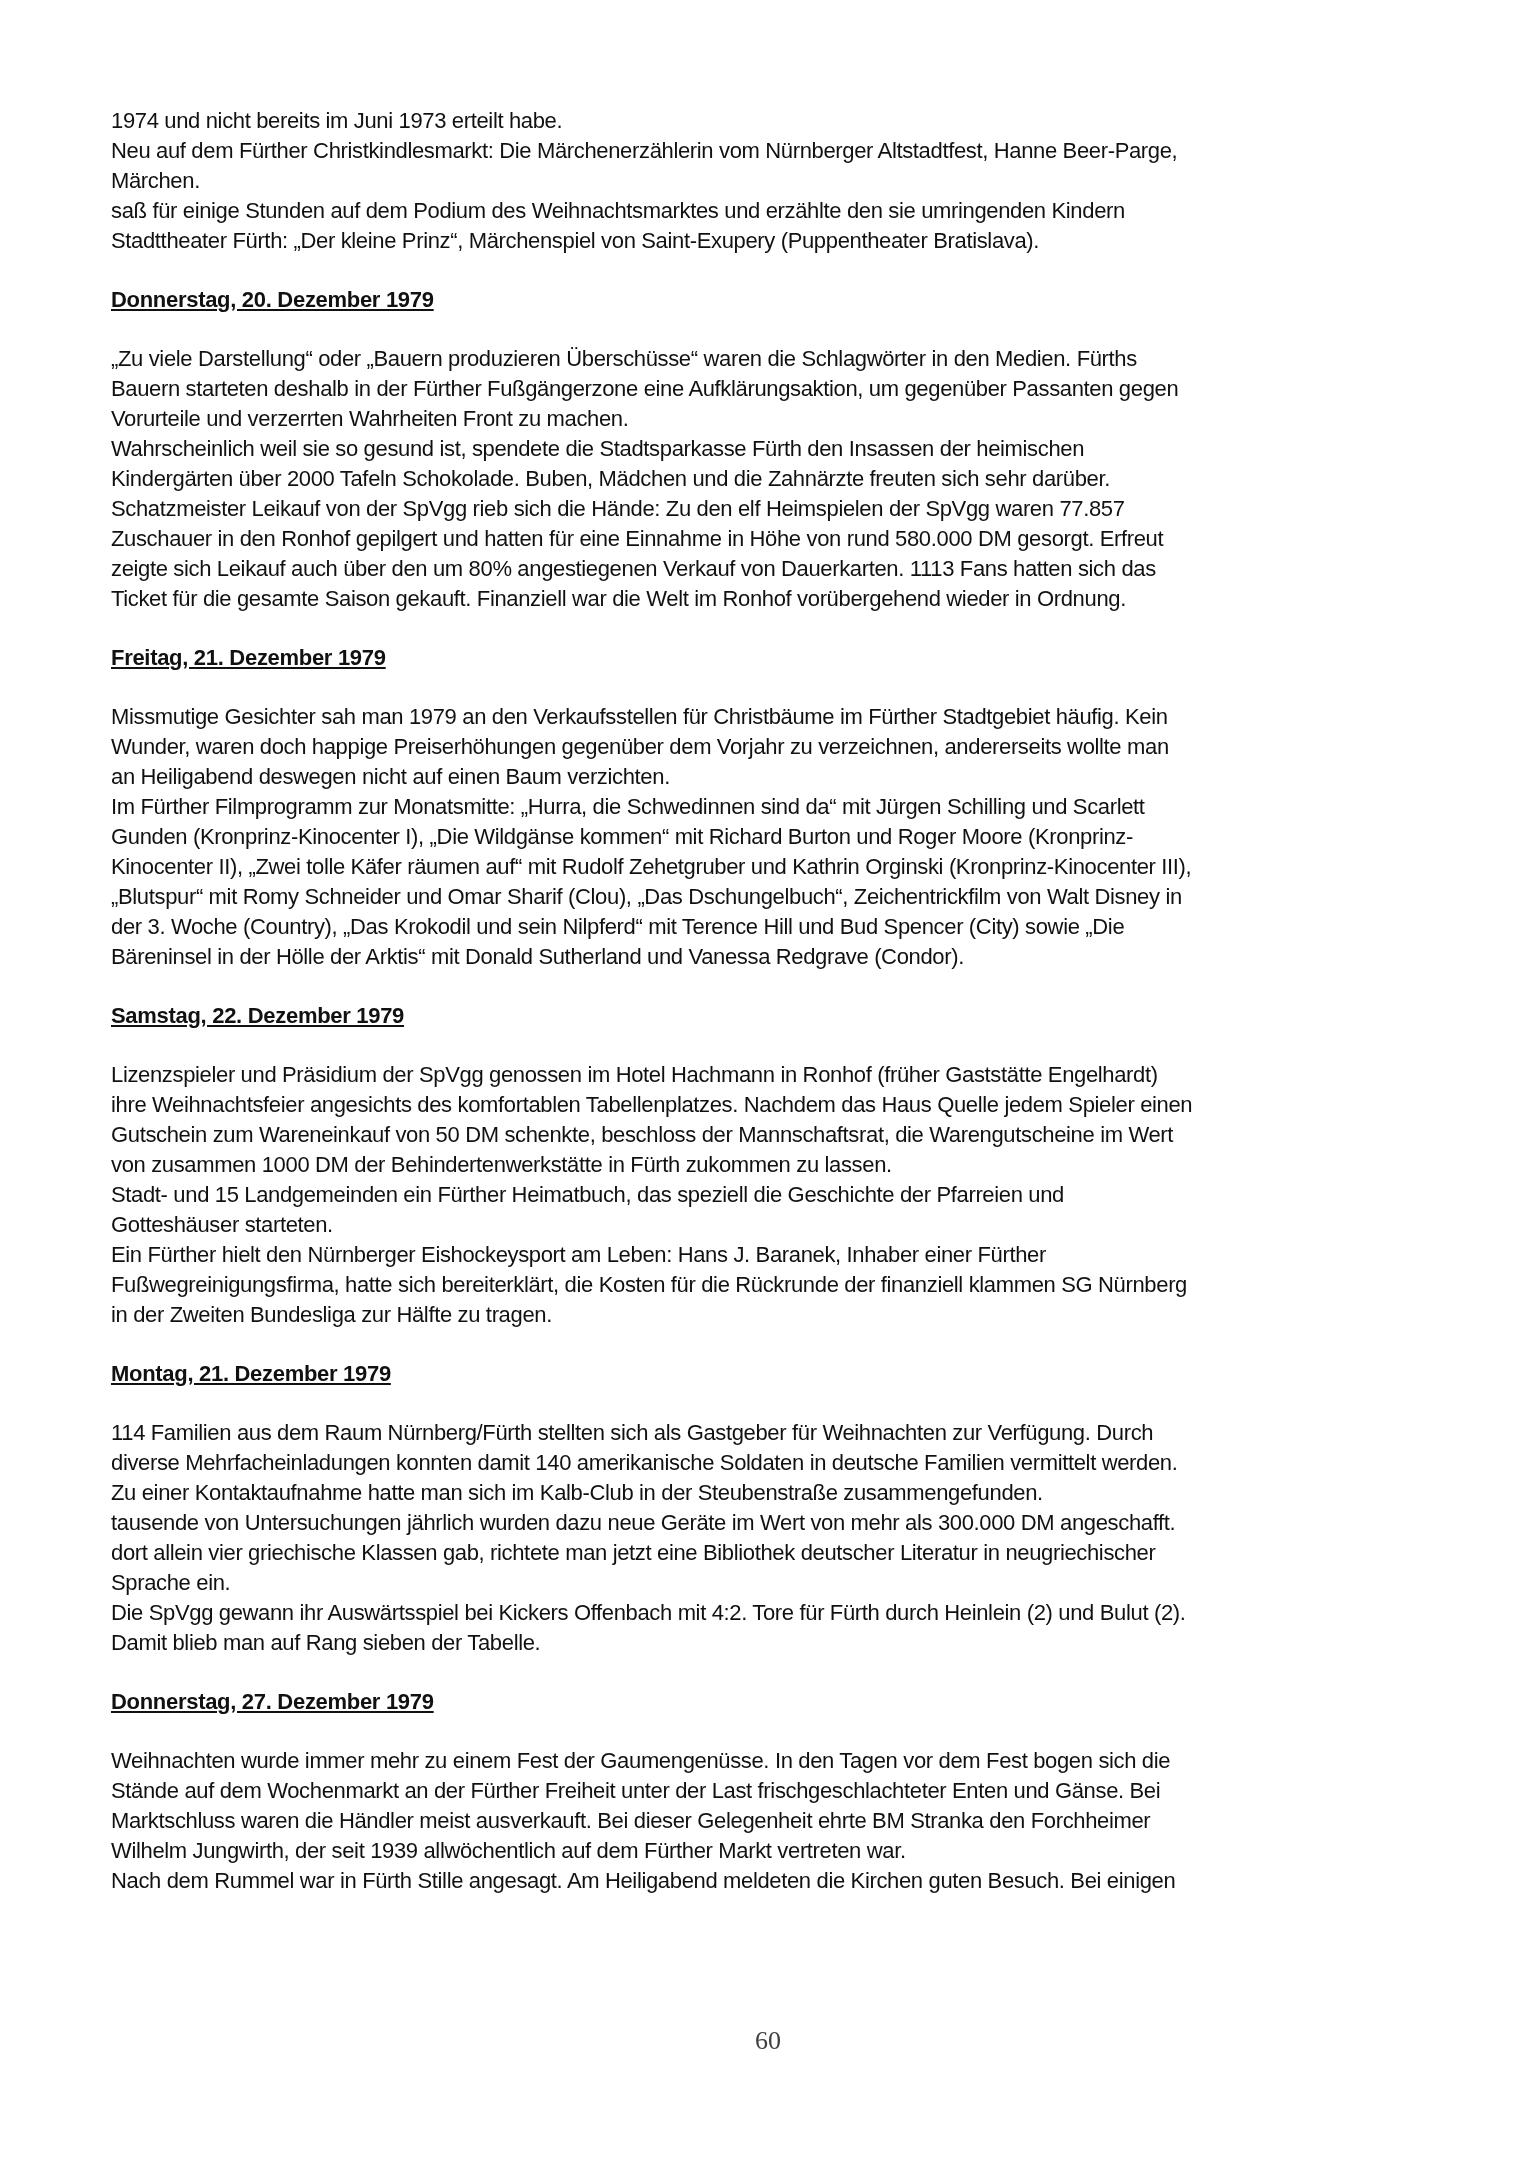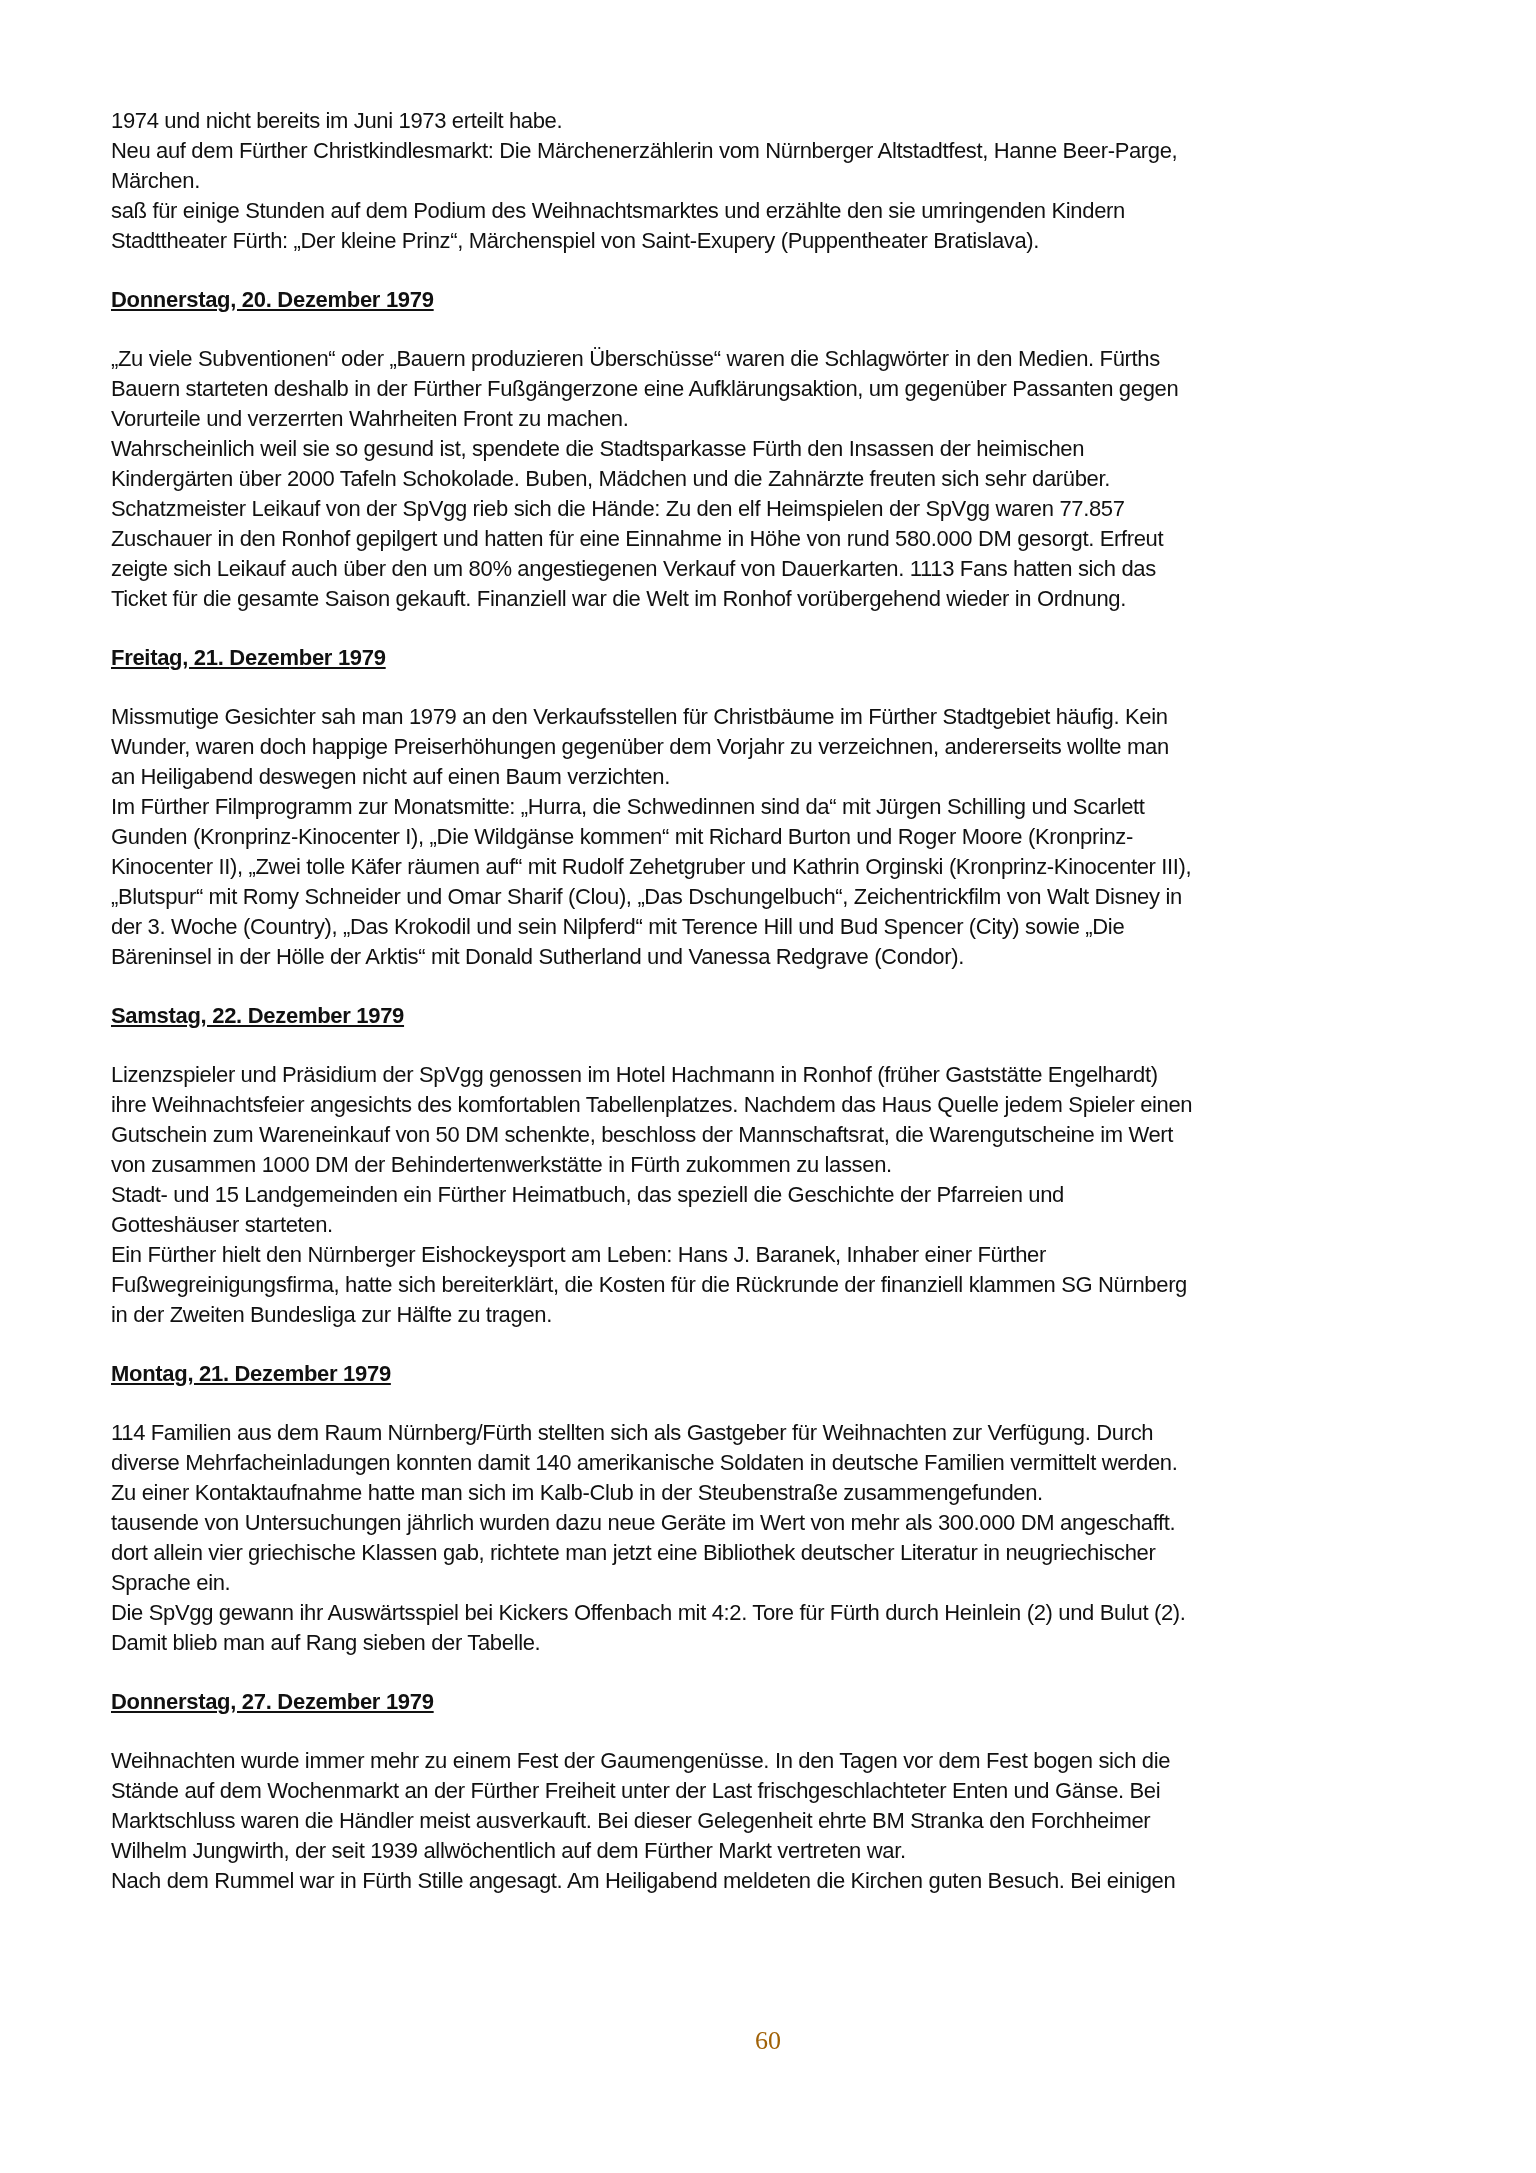--- a/index.html
+++ b/index.html
@@ -25,39 +25,39 @@
     .gap-before { margin-top: 29px; }
     .gap-after { margin-bottom: 29px; }
     .page-number {
       position: absolute;
       left: 0;
       width: 1536px;
       top: 2026px;
       text-align: center;
       font-family: "Liberation Serif", serif;
       font-size: 26px;
-      color: #a16207;
+      color: #404040;
     }
   </style>
 </head>
 <body>
 
 <div class="page">
 
   <div>
     <span class="line">1974 und nicht bereits im Juni 1973 erteilt habe.</span>
     <span class="line">Neu auf dem Fürther Christkindlesmarkt: Die Märchenerzählerin vom Nürnberger Altstadtfest, Hanne Beer-Parge,</span>
     <span class="line">Märchen.</span>
     <span class="line">saß für einige Stunden auf dem Podium des Weihnachtsmarktes und erzählte den sie umringenden Kindern</span>
     <span class="line">Stadttheater Fürth: „Der kleine Prinz“, Märchenspiel von Saint-Exupery (Puppentheater Bratislava).</span>
   </div>
 
   <div>
     <span class="heading gap-before gap-after">Donnerstag, 20. Dezember 1979</span>
-    <span class="line">„Zu viele Subventionen“ oder „Bauern produzieren Überschüsse“ waren die Schlagwörter in den Medien. Fürths</span>
+    <span class="line">„Zu viele Darstellung“ oder „Bauern produzieren Überschüsse“ waren die Schlagwörter in den Medien. Fürths</span>
     <span class="line">Bauern starteten deshalb in der Fürther Fußgängerzone eine Aufklärungsaktion, um gegenüber Passanten gegen</span>
     <span class="line">Vorurteile und verzerrten Wahrheiten Front zu machen.</span>
     <span class="line">Wahrscheinlich weil sie so gesund ist, spendete die Stadtsparkasse Fürth den Insassen der heimischen</span>
     <span class="line">Kindergärten über 2000 Tafeln Schokolade. Buben, Mädchen und die Zahnärzte freuten sich sehr darüber.</span>
     <span class="line">Schatzmeister Leikauf von der SpVgg rieb sich die Hände: Zu den elf Heimspielen der SpVgg waren 77.857</span>
     <span class="line">Zuschauer in den Ronhof gepilgert und hatten für eine Einnahme in Höhe von rund 580.000 DM gesorgt. Erfreut</span>
     <span class="line">zeigte sich Leikauf auch über den um 80% angestiegenen Verkauf von Dauerkarten. 1113 Fans hatten sich das</span>
     <span class="line">Ticket für die gesamte Saison gekauft. Finanziell war die Welt im Ronhof vorübergehend wieder in Ordnung.</span>
   </div>
 

